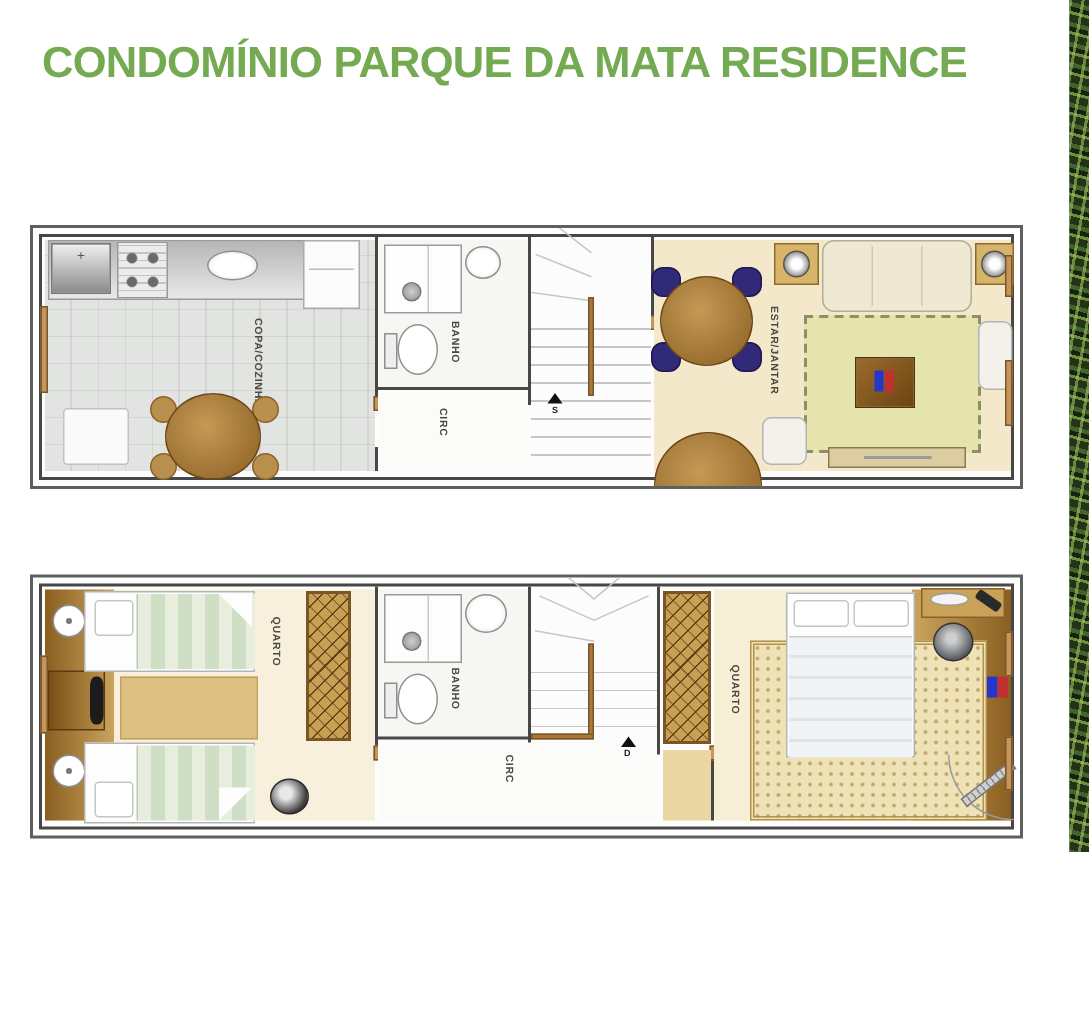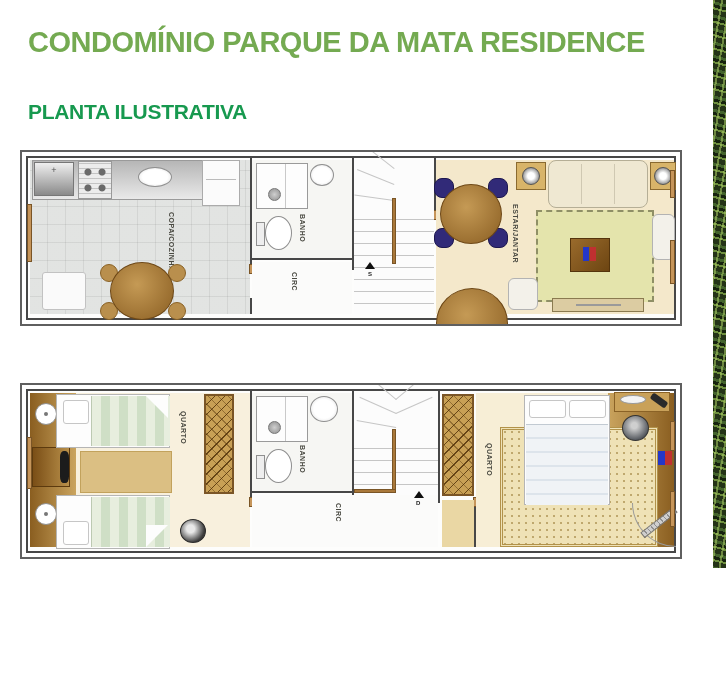--- a/index.html
+++ b/index.html
@@ -95,21 +95,20 @@
   .doorleaf{position:absolute;background:repeating-linear-gradient(90deg,#cfcfcf 0 3px,#8f8f8f 3px 4px);transform:rotate(-38deg);border:1px solid #777;box-sizing:border-box;}
   .tanfill{position:absolute;background:#ead7a4;}
   .corr{position:absolute;background:#fbfbfa;}
 </style>
 </head>
 <body>
 
 <div class="page">
 
   <div class="title">CONDOMÍNIO PARQUE DA MATA RESIDENCE</div>
-  <div class="subtitle">PLANTA ILUSTRATIVA</div>
   <div class="veg"></div>
 
   <div class="plan" style="top:150px;">
     <div class="wallbox"></div>
 
     <div class="tile" style="left:8px;top:8px;width:220px;height:154px;"></div>
     <div class="counter" style="left:10px;top:8px;width:190px;height:40px;"></div>
     <div class="tank" style="left:12px;top:10px;width:40px;height:34px;"></div>
     <div class="stove" style="left:56px;top:9px;width:34px;height:38px;"></div>
     <div class="oval" style="left:116px;top:15px;width:34px;height:20px;"></div>

